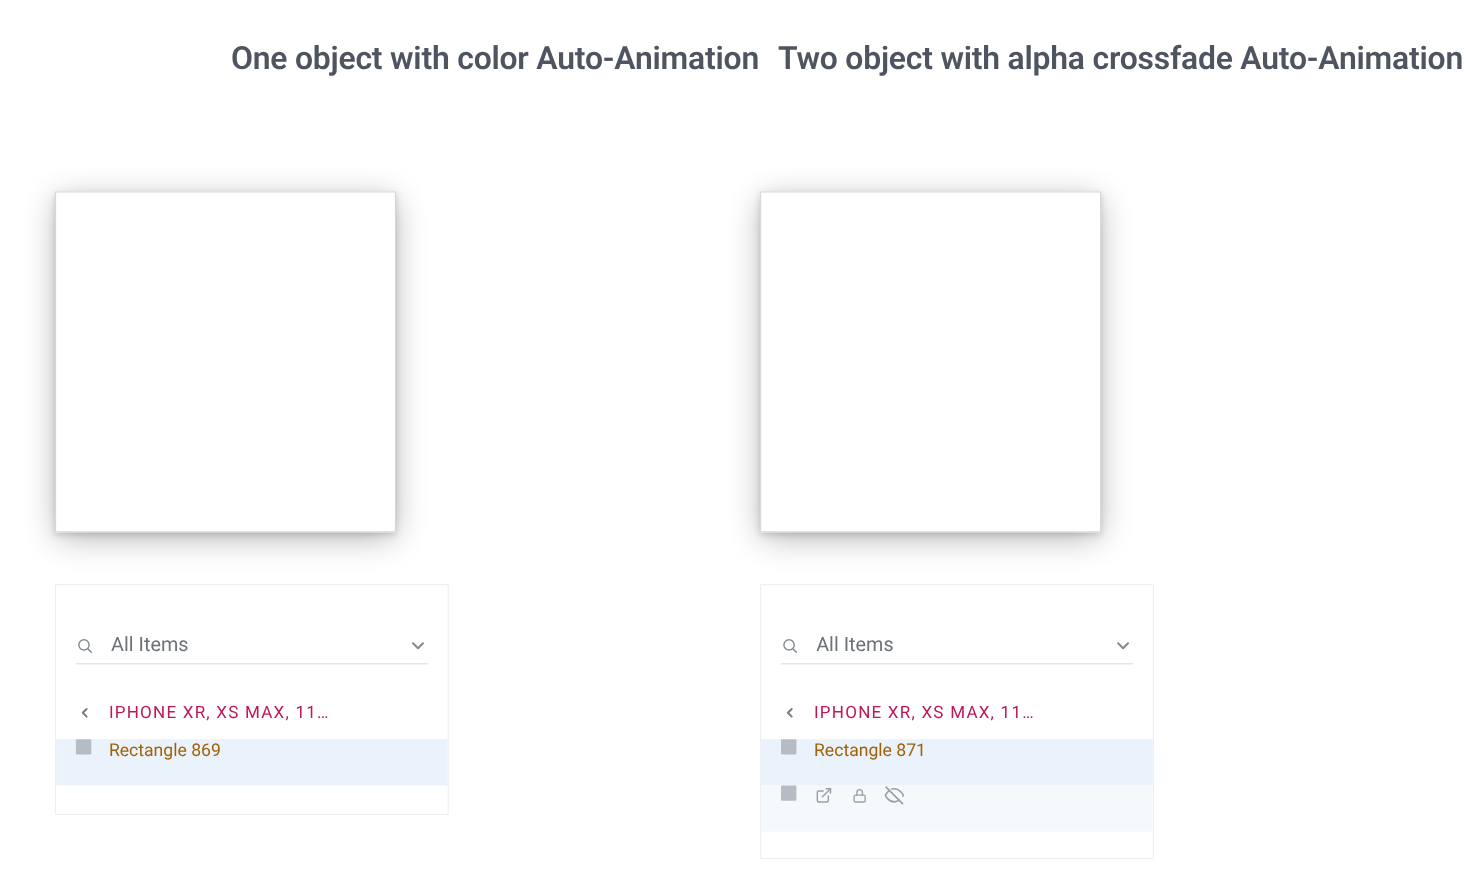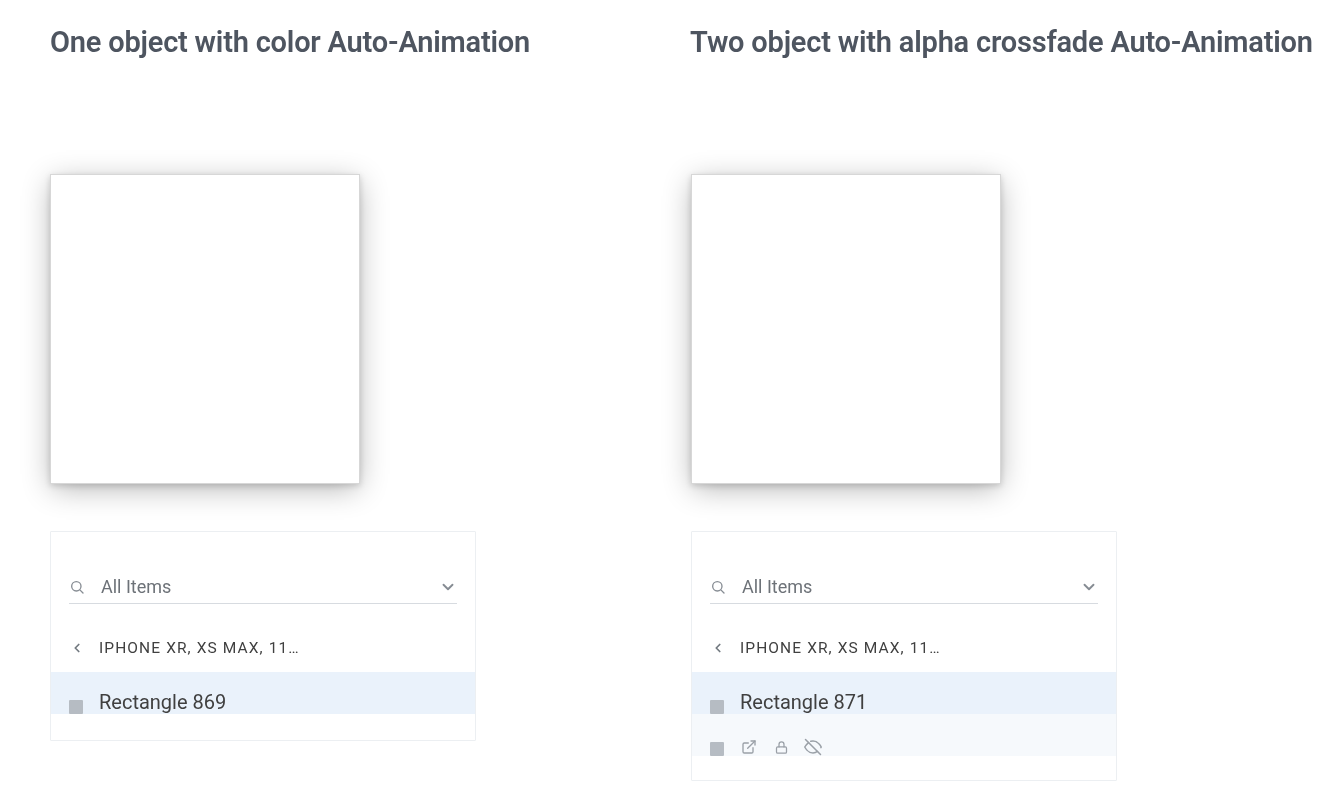--- a/index.html
+++ b/index.html
@@ -1,34 +1,34 @@
 <!DOCTYPE html>
 <html><head>
 <meta charset="utf-8">
 <style>
   * { box-sizing: border-box; margin: 0; padding: 0; }
   html, body { width: 1344px; height: 796px; background: #ffffff; font-family: -apple-system, BlinkMacSystemFont, "Segoe UI", Roboto, Helvetica, Arial, sans-serif; color: #434a54; }
   .page { position: relative; width: 1344px; height: 796px; }
-  .col { position: absolute; top: 20px; width: 640px; }
+  .col { position: absolute; top: 32px; width: 640px; text-align: right; }
   .col.left { left: 50px; }
   .col.right { left: 690px; }
   .heading { font-size: 29px; font-weight: 600; color: #4e5560; line-height: 1.55; letter-spacing: -0.2px; }
   .canvas { position: absolute; top: 174px; width: 310px; height: 310px; background: #ffffff; border: 1px solid #d7d7d7; box-shadow: 0 6px 28px -2px rgba(0,0,0,.30), 0 2px 6px rgba(0,0,0,.15); }
-  .panel { position: absolute; width: 426px; background: #ffffff; border: 1px solid #eceff2; border-radius: 1px; padding: 20px 0 0 0; }
+  .panel { position: absolute; width: 358px; background: #ffffff; border: 1px solid #eceff2; border-radius: 1px; padding: 20px 0 0 0; }
   .col.left + .panel, .panel.p-left { left: 50px; top: 531px; height: 210px; }
   .panel.p-right { left: 691px; top: 531px; height: 250px; }
   .filter-row { position: relative; display: flex; align-items: center; height: 34px; margin: 18px 18px 10px 18px; border-bottom: 1px solid #d7dbe0; color: #6b7178; }
   .filter-row .search-ic { width: 16px; height: 16px; color: #868c93; flex: 0 0 16px; display: flex; align-items: center; justify-content: center; }
   .filter-row .filter-label { margin-left: 16px; font-size: 18px; color: #6d7278; flex: 1 1 auto; }
   .filter-row .chev { color: #868c93; flex: 0 0 18px; display:flex; align-items:center; justify-content:center; }
   .bc-row { display:flex; align-items:center; height: 36px; margin: 26px 18px 6px 18px; color:#7f858c; }
   .bc-row .back-ic { width:16px; height:16px; color:#737a81; flex:0 0 16px; display:flex;align-items:center;justify-content:center; }
-  .bc-row .bc-label { margin-left: 14px; font-size: 15.5px; letter-spacing: 1.1px; color:#404040; text-transform: uppercase; flex:1 1 auto; white-space:nowrap; overflow:hidden; text-overflow: ellipsis; }
+  .bc-row .bc-label { margin-left: 14px; font-size: 15.5px; letter-spacing: 1.1px; color:#be185d; text-transform: uppercase; flex:1 1 auto; white-space:nowrap; overflow:hidden; text-overflow: ellipsis; }
   .rows { display:flex; flex-direction:column; }
-  .row { display:flex; align-items:flex-end; height:42px; padding: 0 18px; font-size:20px; color:#404040; }
+  .row { display:flex; align-items:flex-start; height:42px; padding: 0 18px; font-size:16px; color:#a16207; }
   .row.sel { background:#eaf2fb; }
   .row.alt { background:#f6f9fc; }
   .row .swatch { width:14px; height:14px; background:#b6bcc3; margin-right: 16px; flex:0 0 14px; border-radius:1px; }
   .row .rlabel { flex:1 1 auto; }
   .row .tools { display:flex; gap:14px; color:#9aa0a7; }
   .row .tools span{ display:flex;align-items:center;justify-content:center;width:18px;height:18px; }
   svg { display:block; }
 </style>
 </head>
 <body>

